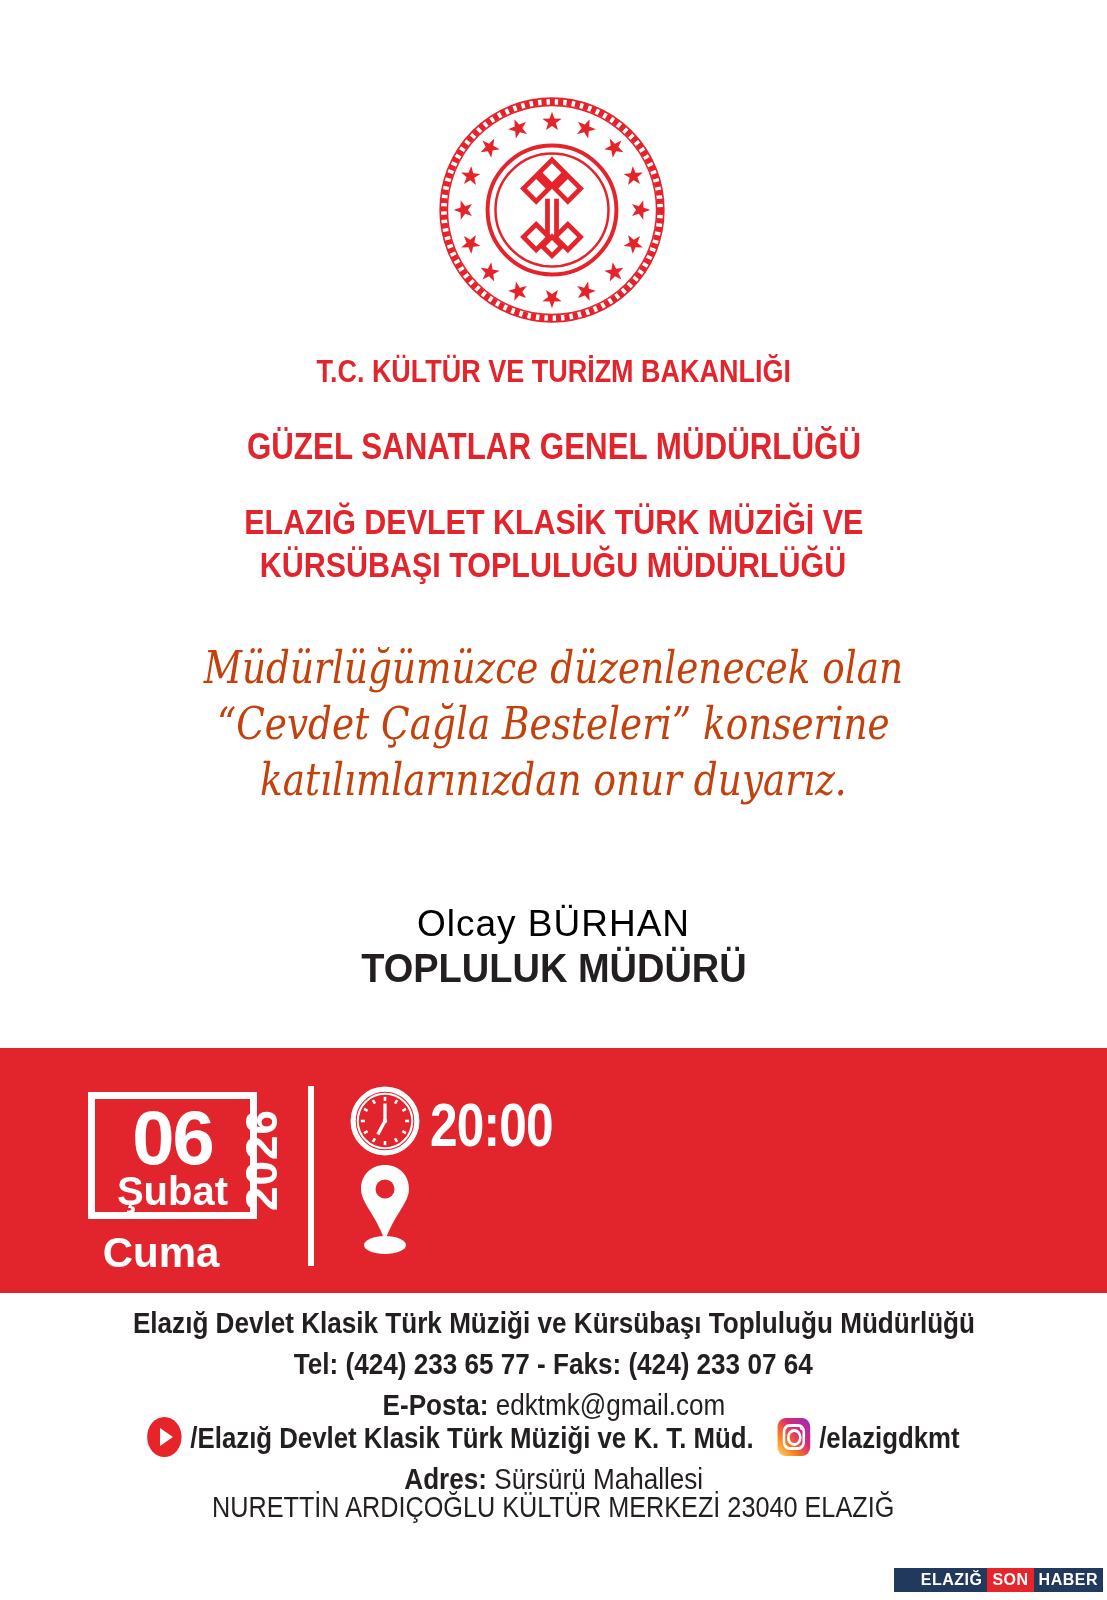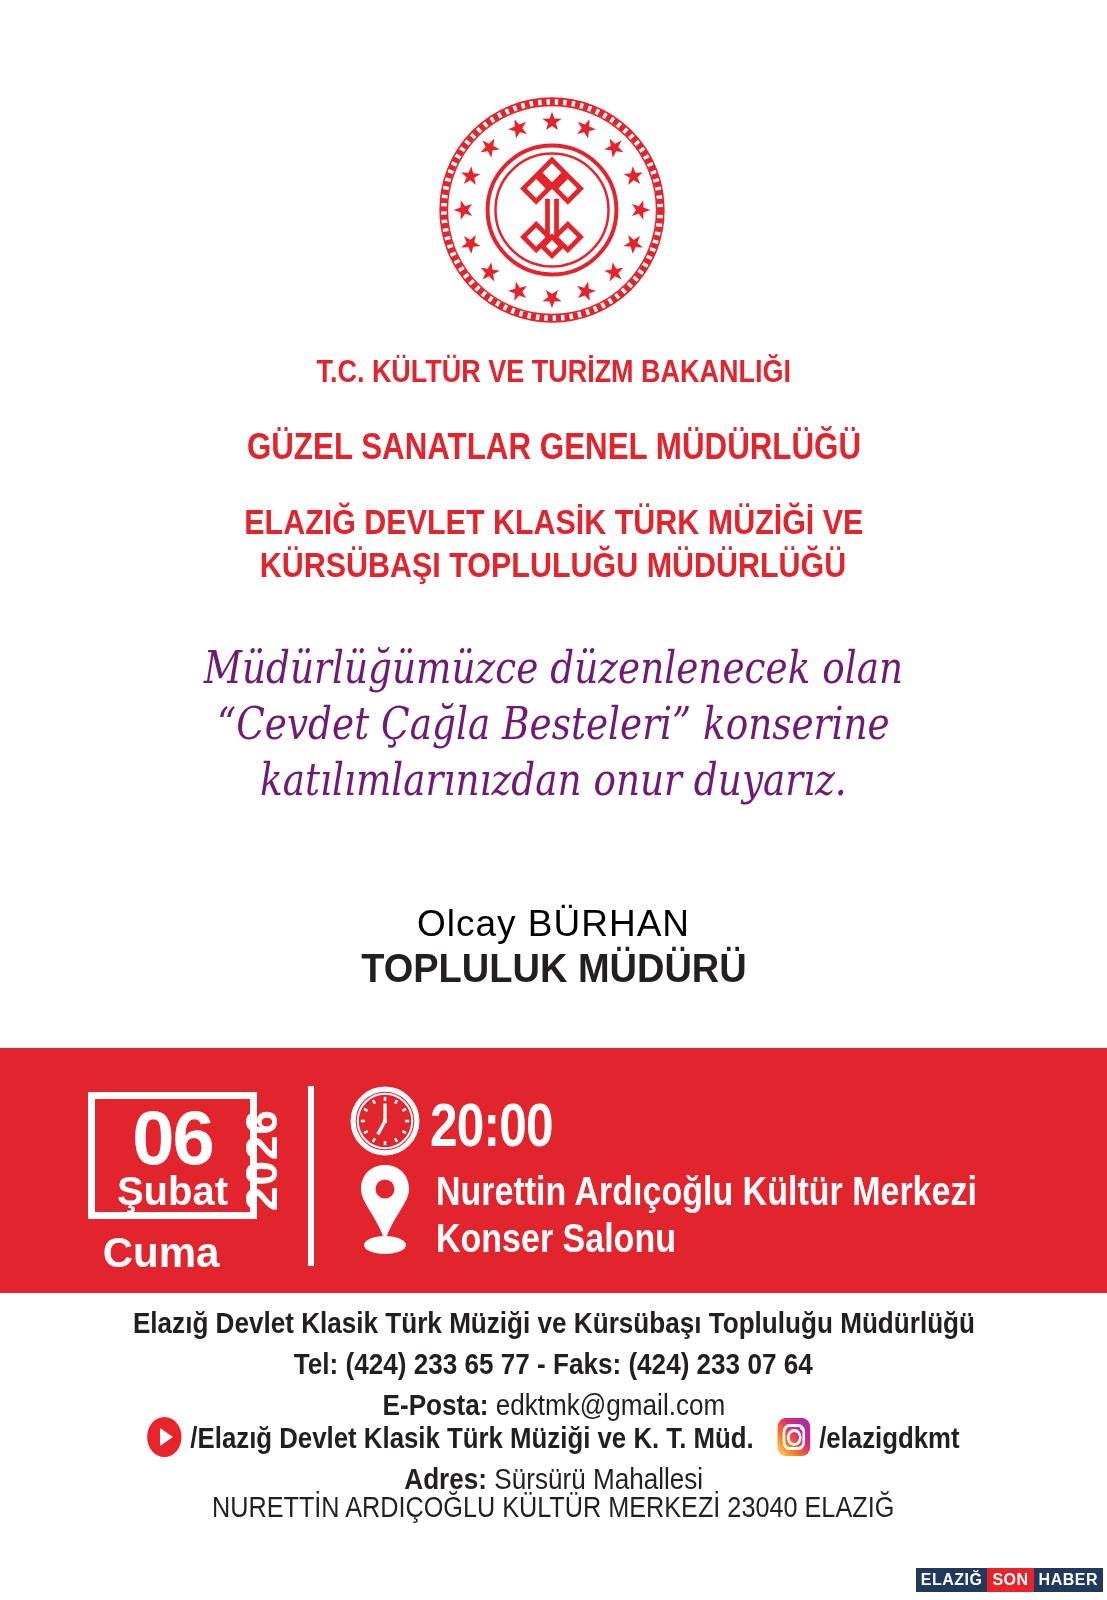--- a/index.html
+++ b/index.html
@@ -19,21 +19,21 @@
   
   .emblem{left:439px;top:97px;width:226px;height:226px;}
 
   
   .red-h{width:100%;text-align:center;color:var(--red);font-weight:bold;}
   .h1{top:356px;font-size:31px;line-height:1;}
   .h2{top:429px;font-size:36px;line-height:1;}
   .h3{top:500px;font-size:35px;line-height:43px;}
 
   
-  .script{top:640px;width:100%;text-align:center;color:#701a75;
+  .script{top:640px;width:100%;text-align:center;color:#c2410c;
     font-family:"DejaVu Serif",serif;font-style:italic;
     font-size:44px;line-height:56px;}
   .script .blk{display:inline-block;transform:scaleX(0.85);transform-origin:50% 0;white-space:nowrap;}
 
   
   .name{top:903px;width:100%;text-align:center;font-size:37px;letter-spacing:1px;color:#000000;}
   .title{top:946px;width:100%;text-align:center;font-size:40px;font-weight:bold;color:#231f20;}
   .title .cx{transform:scaleX(0.95);}
 
   
@@ -67,21 +67,21 @@
   .yt-play{position:absolute;left:15px;top:11px;width:0;height:0;
     border-left:15px solid #fff;border-top:9px solid transparent;border-bottom:9px solid transparent;}
   .ig-icon{width:38px;height:38px;border-radius:9px;position:relative;flex:0 0 auto;
     background:linear-gradient(45deg,#FEDA75 0%,#FA7E1E 30%,#D62976 62%,#962FBF 100%);}
   .ig-frame{position:absolute;left:6px;top:6px;right:6px;bottom:6px;border:3px solid #fff;border-radius:8px;}
   .ig-lens{position:absolute;left:50%;top:50%;width:11px;height:11px;margin:-8px 0 0 -8px;border:3px solid #fff;border-radius:50%;}
   .ig-dot{position:absolute;right:8px;top:8px;width:4px;height:4px;background:#fff;border-radius:50%;}
 
   
   .wm{right:4px;bottom:8px;display:flex;align-items:stretch;background:var(--navy);color:#fff;
-      font-weight:bold;font-size:16px;letter-spacing:0.5px;}
+      font-weight:bold;font-size:16px;letter-spacing:0.5px;padding-left:22px;}
   .wm span{padding:4px 5px;line-height:16px;}
   .wm .wm-son{background:#E8242B;}
 </style>
 </head>
 <body>
 
 <div class="abs emblem">
   <svg width="226" height="226" viewBox="0 0 200 200">
     <defs>
       <path id="st" d="M0,-9 L2.12,-2.91 L8.56,-2.78 L3.42,1.11 L5.29,7.28 L0,3.6 L-5.29,7.28 L-3.42,1.11 L-8.56,-2.78 L-2.12,-2.91 Z" fill="#E5232B"></path>
@@ -180,24 +180,20 @@
   </div>
   <div class="abs time"><span class="cxl">20:00</span></div>
 
   <div class="abs pin">
     <svg width="64" height="94" viewBox="0 0 64 92">
       <ellipse cx="32" cy="82" rx="21" ry="9" fill="#fff"></ellipse>
       <path d="M32,2 C46,2 56,12 56,26 C56,40 42,50 32,78 C22,50 8,40 8,26 C8,12 18,2 32,2 Z" fill="#fff"></path>
       <circle cx="32" cy="26" r="9.5" fill="#E2242C"></circle>
     </svg>
   </div>
-  <div class="abs venue">
-    <span class="cxl">Nurettin Ardıçoğlu Kültür Merkezi</span><br>
-    <span class="cxl">Konser Salonu</span>
-  </div>
 </div>
 
 <div class="abs fline f1"><span class="cx">Elazığ Devlet Klasik Türk Müziği ve Kürsübaşı Topluluğu Müdürlüğü</span></div>
 <div class="abs fline f2"><span class="cx">Tel: (424) 233 65 77 - Faks: (424) 233 07 64</span></div>
 <div class="abs fline f3">
   <span class="cx"><span>E-Posta:</span> <span class="val">edktmk@gmail.com</span></span>
 </div>
 <div class="abs fline f4">
   <span class="yt-icon">
       <span class="yt-play"></span>

